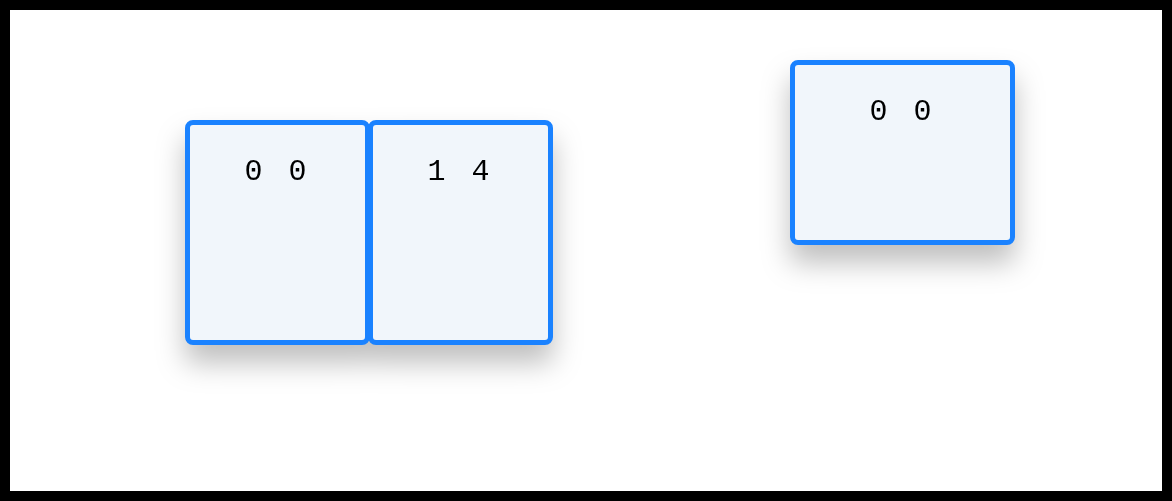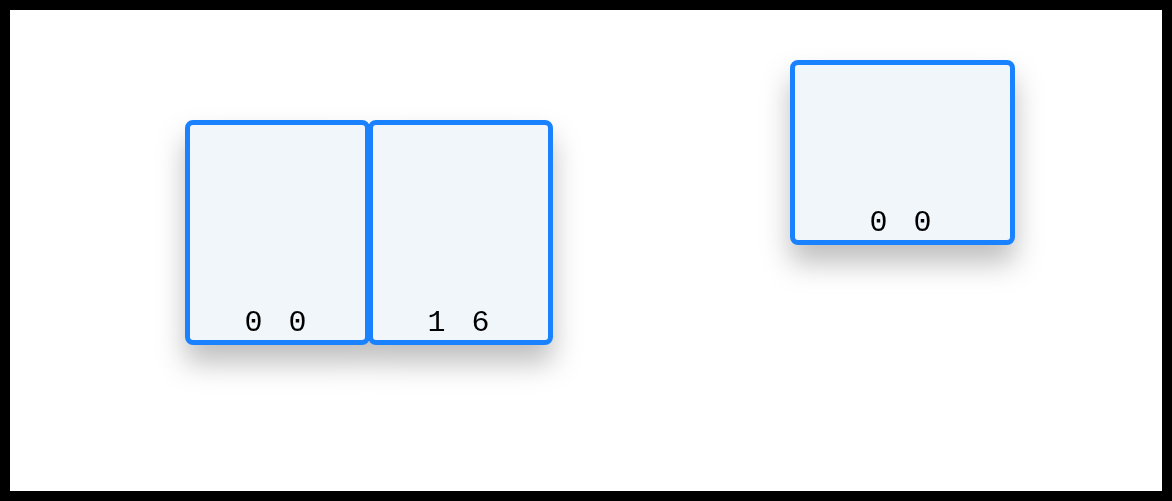--- a/index.html
+++ b/index.html
@@ -34,21 +34,21 @@
       left: 780px;
       top: 50px;
       display: flex;
       flex-direction: column;
     }
     .cell {
       background: #f1f6fb;
       border: 5px solid #1a82ff;
       border-radius: 8px;
       display: flex;
-      align-items: flex-end;
+      align-items: flex-start;
       justify-content: center;
       padding-top: 30px;
       font-size: 30px;
       color: #000;
       letter-spacing: 4px;
     }
     .group-left .cell {
       width: 185px;
       height: 225px;
     }
@@ -66,21 +66,21 @@
 </head>
 <body>
 
 <div class="canvas">
 
   <div class="group group-left">
     <div class="cell">
       <span>0 0</span>
     </div>
     <div class="cell">
-      <span>1 6</span>
+      <span>1 4</span>
     </div>
   </div>
 
   <div class="group group-right">
     <div class="cell">
       <span>0 0</span>
     </div>
   </div>
 
 </div>

